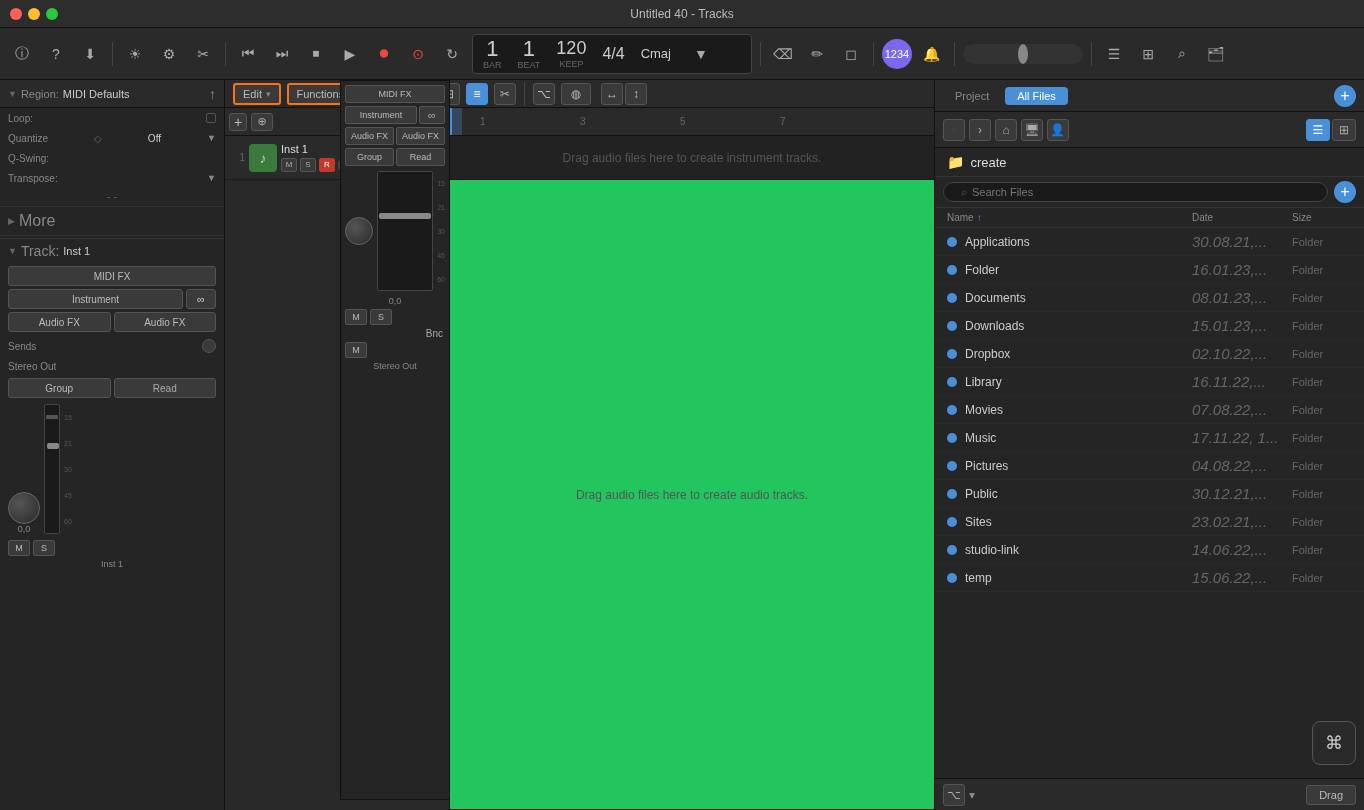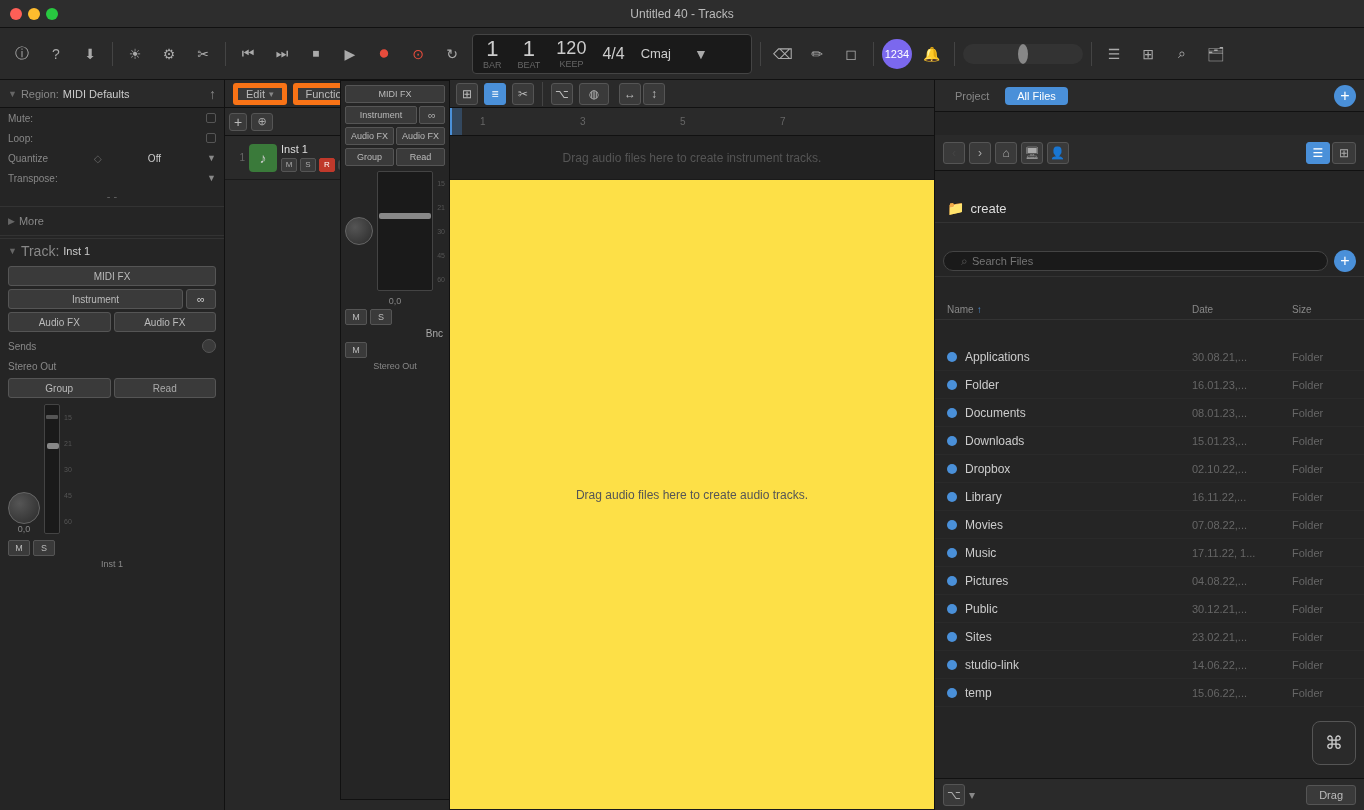--- a/index.html
+++ b/index.html
@@ -193,21 +193,21 @@
     .more-section {
       padding: 4px 8px;
       display: flex;
       align-items: center;
       gap: 4px;
       cursor: pointer;
       height: 24px;
     }
     .more-label {
       color: #888;
-      font-size: 11px;
+      font-size: 16px;
     }
 
     .track-section {
       padding: 4px 8px;
       display: flex;
       align-items: center;
       gap: 4px;
       height: 24px;
       border-top: 1px solid #333;
     }
@@ -383,21 +383,21 @@
       border-bottom: 1px solid #111;
       display: flex;
       align-items: center;
       padding: 0 8px;
       gap: 6px;
       flex-shrink: 0;
     }
     .sec-btn {
       height: 22px;
       background: #3a3a3a;
-      border: 5px solid #f97316;
+      border: 2px solid #f97316;
       border-radius: 3px;
       color: #bbb;
       font-size: 11px;
       padding: 0 8px;
       cursor: pointer;
       display: flex;
       align-items: center;
       gap: 4px;
     }
     .sec-icon-btn {
@@ -594,21 +594,20 @@
     }
 
     
     .right-panel {
       width: 430px;
       background: #252525;
       border-left: 1px solid #111;
       display: flex;
       flex-direction: column;
       flex-shrink: 0;
-      gap: 23px;
     }
 
     .browser-header {
       height: 32px;
       background: #2a2a2a;
       border-bottom: 1px solid #111;
       display: flex;
       align-items: center;
       justify-content: space-between;
       padding: 0 8px;
@@ -770,21 +769,22 @@
       flex-shrink: 0;
     }
     .file-name {
       flex: 1;
       color: #ccc;
       font-size: 12px;
     }
     .file-date {
       width: 100px;
       color: #666;
-      font-size: 11px;
+      font-size: 15px;
+      font-style: italic;
     }
     .file-type {
       width: 60px;
       color: #666;
       font-size: 11px;
     }
 
     .browser-footer {
       height: 32px;
       background: #2a2a2a;
@@ -891,32 +891,31 @@
 
   <div class="left-panel">
     <div class="region-header">
       <span class="chevron">▼</span>
       <span class="region-header-label">Region:</span>
       <span class="region-header-value">MIDI Defaults</span>
       <button style="margin-left:auto;background:none;border:none;color:#888;cursor:pointer;font-size:14px;">↑</button>
     </div>
 
     <div class="inspector-row">
-      <span class="inspector-label">Mute:</span>
-      <div class="inspector-checkbox"></div>
-    </div>
-    <div class="inspector-row">
       <span class="inspector-label">Loop:</span>
       <div class="inspector-checkbox"></div>
     </div>
     <div class="quantize-row">
       <span class="inspector-label">Quantize</span>
       <span style="font-size:10px;color:#666;">◇</span>
       <span class="inspector-value">Off</span>
       <span class="dropdown-arrow">▼</span>
+    </div>
+    <div class="inspector-row">
+      <span class="inspector-label">Q-Swing:</span>
     </div>
     <div class="inspector-row">
       <span class="inspector-label">Transpose:</span>
       <span class="dropdown-arrow">▼</span>
     </div>
     <div style="display:flex;justify-content:center;padding:2px 0;">
       <span style="color:#666;font-size:11px;">- -</span>
     </div>
 
     <div class="section-divider"></div>
@@ -1052,21 +1051,21 @@
           <span class="timeline-marker" style="left: 30px;">1</span>
           <span class="timeline-marker" style="left: 130px;">3</span>
           <span class="timeline-marker" style="left: 230px;">5</span>
           <span class="timeline-marker" style="left: 330px;">7</span>
         </div>
 
         <div class="arrange-content">
           <div class="track-lane">
             <span class="empty-track-text">Drag audio files here to create instrument tracks.</span>
           </div>
-          <div class="track-lane" style="flex:1;background:#fde047;">
+          <div class="track-lane" style="flex:1;background:#22c55e;">
             <span class="empty-track-text">Drag audio files here to create audio tracks.</span>
           </div>
         </div>
       </div>
 
     </div>
 
     <div style="position:absolute;left:340px;top:80px;width:110px;background:#252525;border:1px solid #111;display:flex;flex-direction:column;padding:4px;gap:3px;height:720px;overflow:hidden;">
       <div style="display:flex;gap:2px;">
         <div style="flex:1;height:18px;background:#3a3a3a;border:1px solid #555;border-radius:2px;color:#bbb;font-size:9px;cursor:pointer;display:flex;align-items:center;justify-content:center;">MIDI FX</div>

